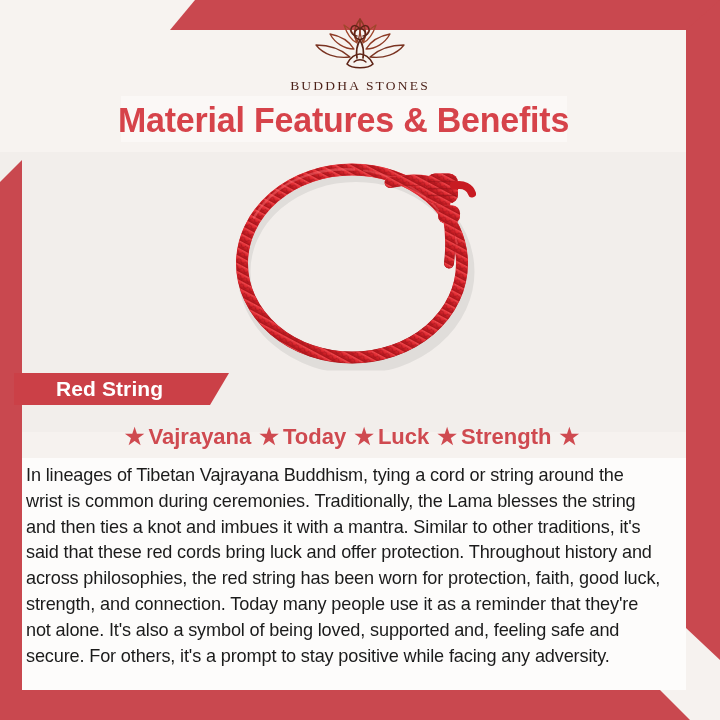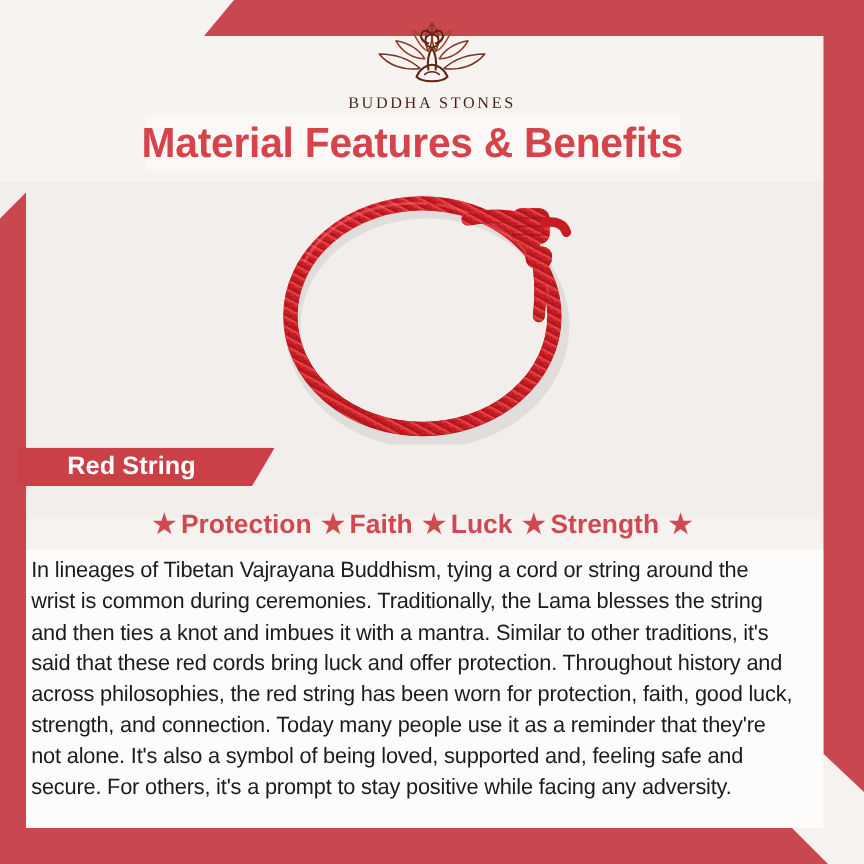--- a/index.html
+++ b/index.html
@@ -297,25 +297,25 @@
     </svg>
   </div>
 
   <div class="ribbon">
     <span class="ribbon-text">Red String</span>
   </div>
 
   <div class="benefits">
     <span class="benefit">
       <span class="star">★</span>
-      <span>Protection</span>
-    </span>
-    <span class="benefit">
-      <span class="star">★</span>
-      <span>Faith</span>
+      <span>Vajrayana</span>
+    </span>
+    <span class="benefit">
+      <span class="star">★</span>
+      <span>Today</span>
     </span>
     <span class="benefit">
       <span class="star">★</span>
       <span>Luck</span>
     </span>
     <span class="benefit">
       <span class="star">★</span>
       <span>Strength</span>
     </span>
     <span class="benefit">

